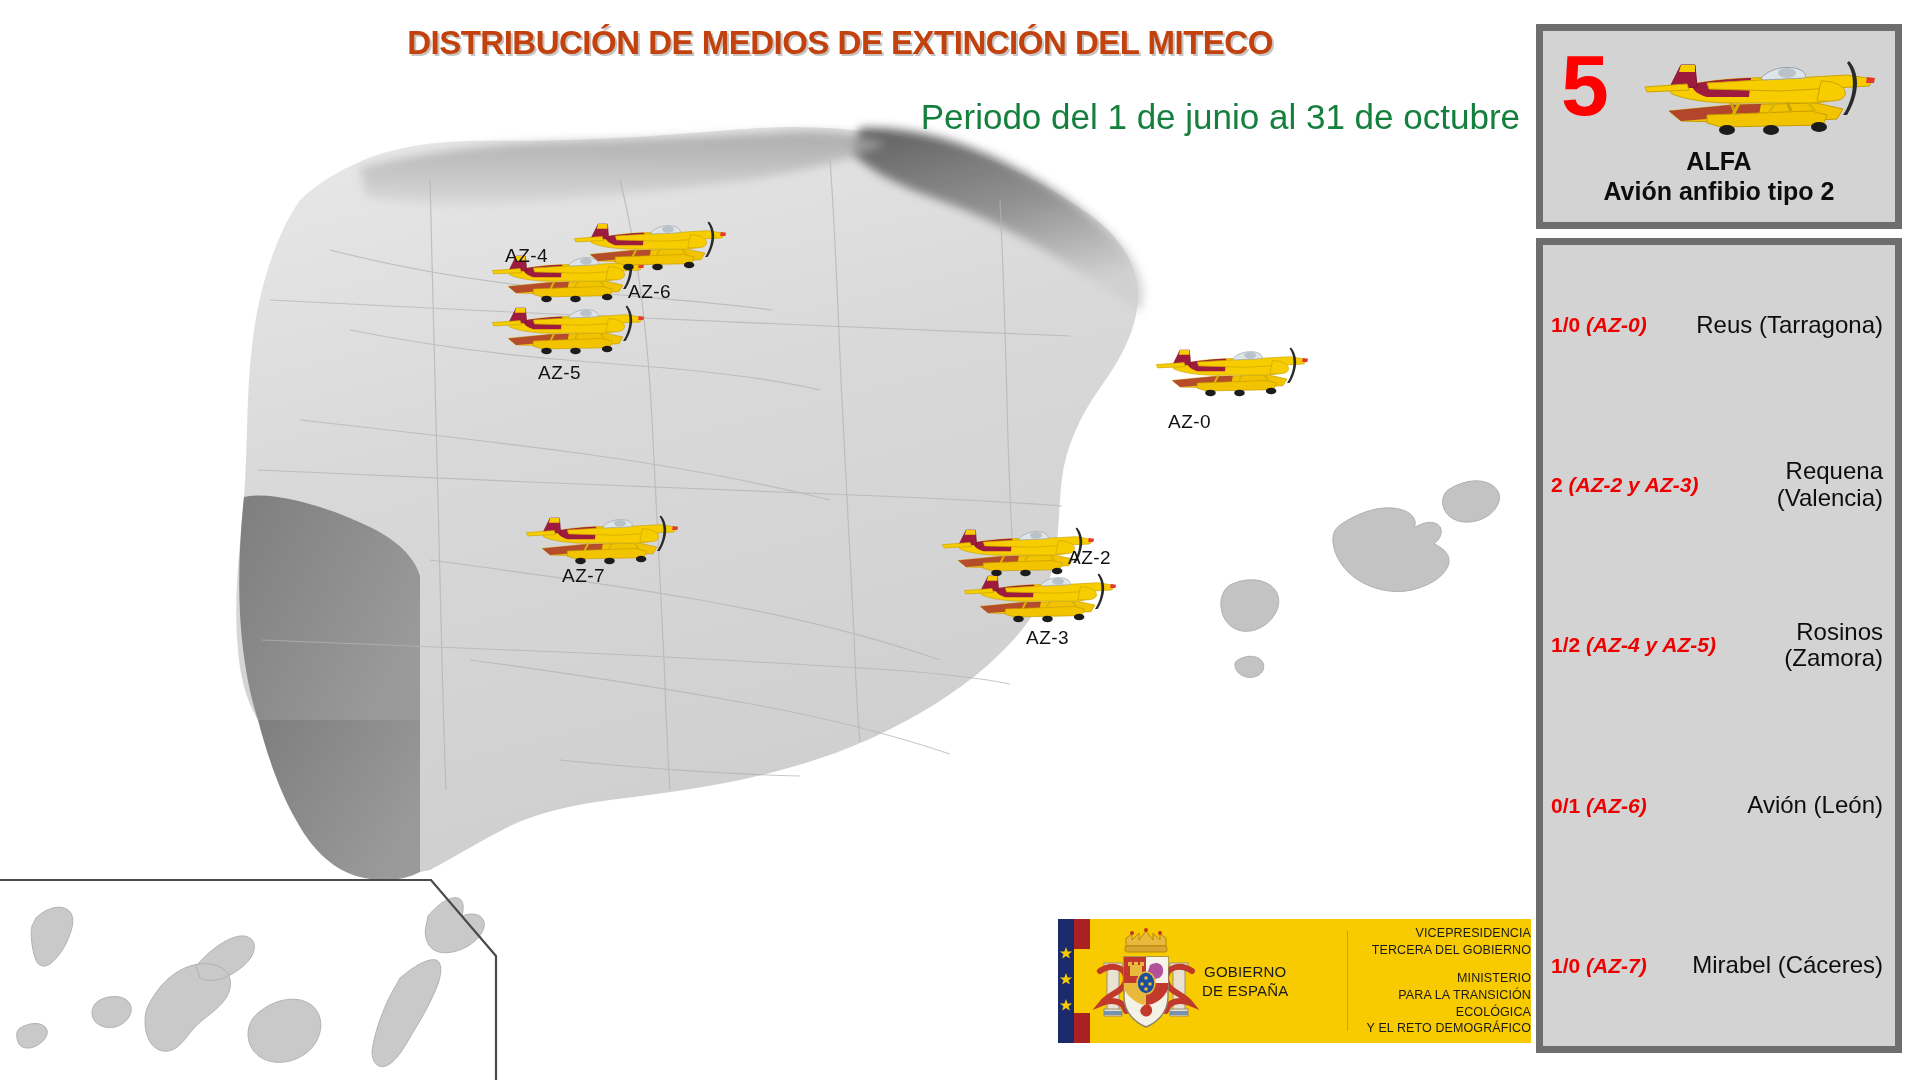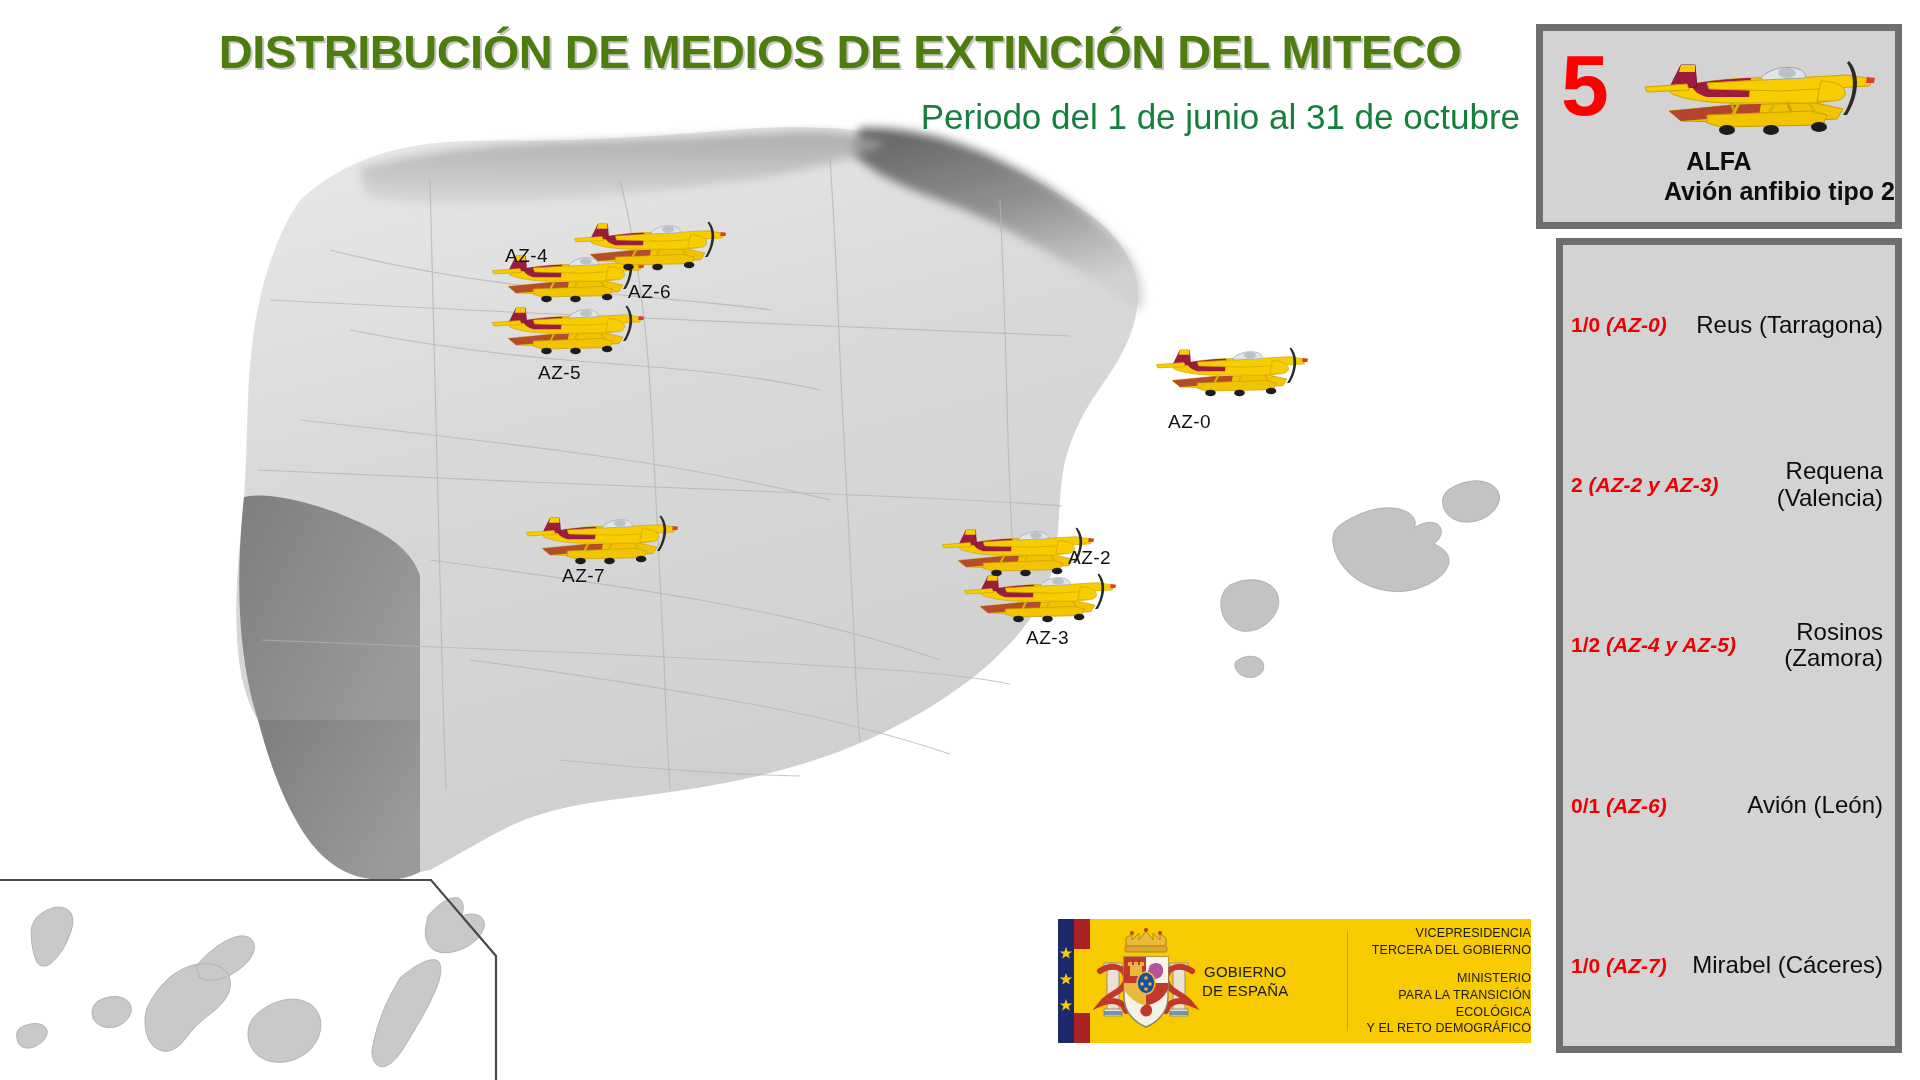--- a/index.html
+++ b/index.html
@@ -13,23 +13,23 @@
   }
   #root{position:absolute;inset:0;}
 
   
   .title{
     position:absolute;
     left:160px; top:24px; width:1360px;
     text-align:center;
     font-family:"Liberation Sans", sans-serif;
     font-weight:bold;
-    font-size:47px;
+    font-size:33px;
     letter-spacing:-0.5px;
-    color:#4d7c0f;
+    color:#c2410c;
     white-space:nowrap;
     text-shadow:2px 2px 0 rgba(150,150,150,.55);
   }
   .subtitle{
     position:absolute;
     left:300px; top:97px; width:1220px;
     text-align:right;
     font-size:35px;
     color:#15803d;
     white-space:nowrap;
@@ -100,29 +100,28 @@
     position:absolute;
     left:0; right:0; top:116px;
     text-align:center;
     font-size:25px;
     font-weight:bold;
     color:#0d0d0d;
   }
   #header-type{
     position:absolute;
     left:0; right:0; top:146px;
-    text-align:right;
+    text-align:center;
     font-size:25px;
     font-weight:bold;
     color:#0d0d0d;
   }
 
   #table-panel{
     height:815px;
-    margin-left:20px;
   }
   .base-row{
     position:absolute;
     left:0; right:0;
     height:92px;
     display:flex;
     align-items:center;
   }
   .base-count{
     position:absolute;

